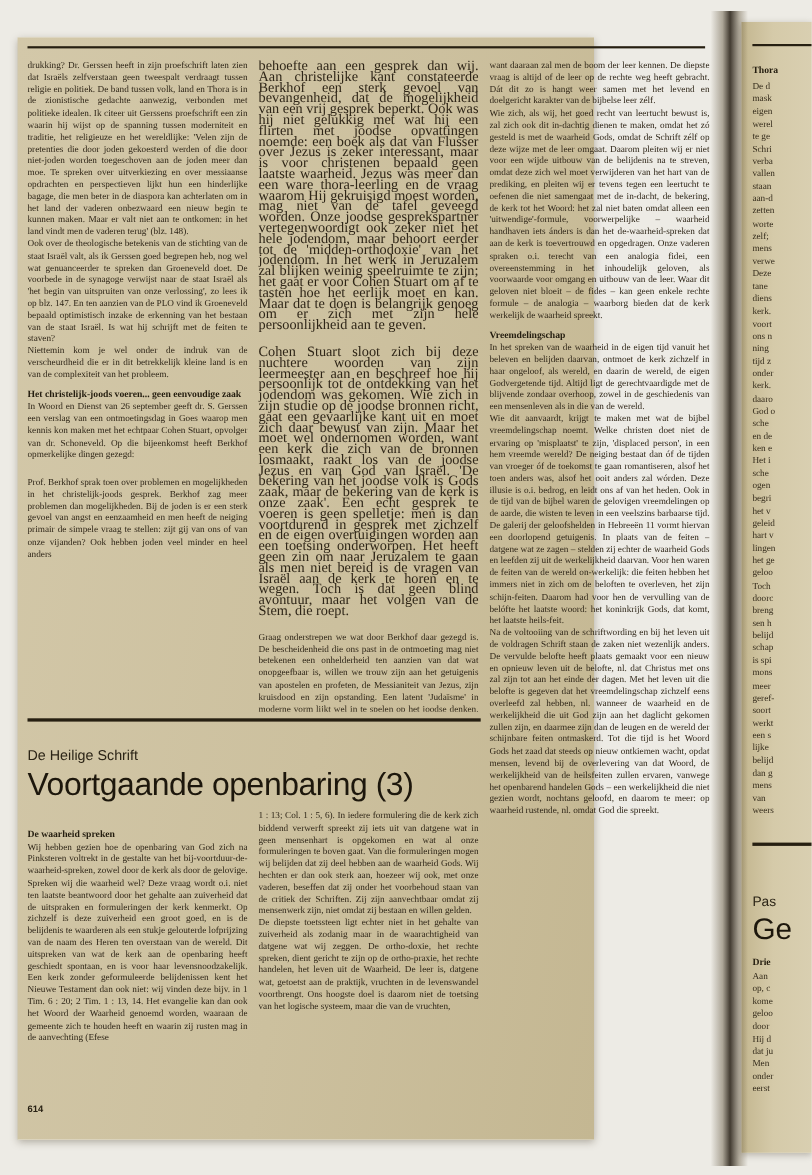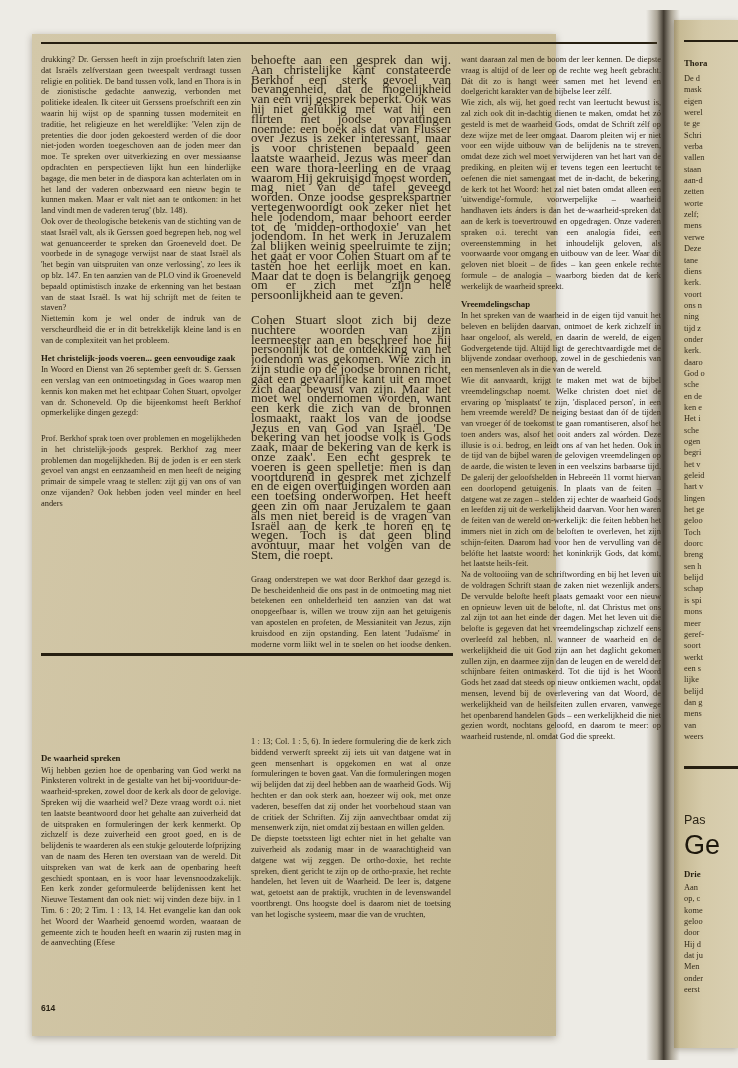--- a/index.html
+++ b/index.html
@@ -1,18 +1,18 @@
 <!DOCTYPE html>
 <html><head>
 <meta charset="utf-8">
 <style>
   *{margin:0;padding:0;box-sizing:border-box}
   html,body{width:738px;height:1068px;overflow:hidden}
   body{position:relative;background:#edebe5;font-family:"Liberation Serif",serif}
-  .page{position:absolute;left:32px;top:34px;width:524px;height:1002px;
+  .page{position:absolute;left:16px;top:34px;width:524px;height:1002px;
         background:linear-gradient(100deg,#d3c8a9 0%,#ccc09e 55%,#c4b792 100%);
         box-shadow:0 2px 7px rgba(60,50,30,.35)}
   .strip{position:absolute;left:674px;top:20px;width:64px;height:1028px;overflow:hidden;
         background:linear-gradient(90deg,#c3b68f 0%,#d5caa9 45%,#d9cfb1 100%);
         box-shadow:0 2px 6px rgba(60,50,30,.3)}
   .gutter{position:absolute;left:646px;top:10px;width:34px;height:1050px;z-index:5;pointer-events:none;
         background:linear-gradient(90deg,rgba(0,0,0,0) 0%,rgba(74,60,34,.40) 32%,rgba(28,20,9,.82) 52%,rgba(80,66,38,.38) 76%,rgba(0,0,0,0) 100%)}
   .rule{position:absolute;background:#261f11}
   .col{position:absolute;overflow:hidden;text-align:justify;color:#2e2517}
   .body-text p{font-size:8.4px;line-height:10.8px}
@@ -50,24 +50,28 @@
     <p class="small-text gap-top">Cohen Stuart sloot zich bij deze nuchtere woorden van zijn leermeester aan en beschreef hoe hij persoonlijk tot de ontdekking van het jodendom was gekomen. Wie zich in zijn studie op de joodse bronnen richt, gaat een gevaarlijke kant uit en moet zich daar bewust van zijn. Maar het moet wel ondernomen worden, want een kerk die zich van de bronnen losmaakt, raakt los van de joodse Jezus en van God van Israël. 'De bekering van het joodse volk is Gods zaak, maar de bekering van de kerk is onze zaak'. Een echt gesprek te voeren is geen spelletje: men is dan voortdurend in gesprek met zichzelf en de eigen overtuigingen worden aan een toetsing onderworpen. Het heeft geen zin om naar Jeruzalem te gaan als men niet bereid is de vragen van Israël aan de kerk te horen en te wegen. Toch is dat geen blind avontuur, maar het volgen van de Stem, die roept.</p>
     <p class="body-text gap-top" style="font-size:8.4px;line-height:10.8px">Graag onderstrepen we wat door Berkhof daar gezegd is. De bescheidenheid die ons past in de ontmoeting mag niet betekenen een onhelderheid ten aanzien van dat wat onopgeefbaar is, willen we trouw zijn aan het getuigenis van apostelen en profeten, de Messianiteit van Jezus, zijn kruisdood en zijn opstanding. Een latent 'Judaïsme' in moderne vorm lijkt wel in te spelen op het joodse denken, maar bewijst in werkelijkheid het gesprek met Israël een slechte dienst. Is zo'n gesprekspartner nog wel interessant voor Israël? De vragen rondom de ontmoeting met Israël werpen ons steeds weer terug op ons eigen verstaan van de Schriften.</p>
     <div class="signature-row">
       <span>Ede</span>
       <span>A. Noordegraaf</span>
     </div>
   </div>
 
   <div class="rule" style="left:9px;top:619px;width:412px;height:3px"></div>
 
+  <div style="position:absolute;left:9px;top:645px">
+    <div class="kicker">De Heilige Schrift</div>
+    <div class="headline">Voortgaande openbaring (3)</div>
+  </div>
 
   <div class="col body-text" style="left:9px;top:703px;width:200px;height:260px">
     <div class="subhead" style="margin-top:16px">De waarheid spreken</div>
-    <p>Wij hebben gezien hoe de openbaring van God werkt na Pinksteren voltrekt in de gestalte van het bij-voortduur-de-waarheid-spreken, zowel door de kerk als door de gelovige.</p>
+    <p>Wij hebben gezien hoe de openbaring van God zich na Pinksteren voltrekt in de gestalte van het bij-voortduur-de-waarheid-spreken, zowel door de kerk als door de gelovige.</p>
     <p>Spreken wij die waarheid wel? Deze vraag wordt o.i. niet ten laatste beantwoord door het gehalte aan zuiverheid dat de uitspraken en formuleringen der kerk kenmerkt. Op zichzelf is deze zuiverheid een groot goed, en is de belijdenis te waarderen als een stukje gelouterde lofprijzing van de naam des Heren ten overstaan van de wereld. Dit uitspreken van wat de kerk aan de openbaring heeft geschiedt spontaan, en is voor haar levensnoodzakelijk. Een kerk zonder geformuleerde belijdenissen kent het Nieuwe Testament dan ook niet: wij vinden deze bijv. in 1 Tim. 6 : 20; 2 Tim. 1 : 13, 14. Het evangelie kan dan ook het Woord der Waarheid genoemd worden, waaraan de gemeente zich te houden heeft en waarin zij rusten mag in de aanvechting (Efese</p>
   </div>
 
   <div class="col body-text" style="left:219px;top:703px;width:200px;height:260px">
     <p>1 : 13; Col. 1 : 5, 6). In iedere formulering die de kerk zich biddend verwerft spreekt zij iets uit van datgene wat in geen mensenhart is opgekomen en wat al onze formuleringen te boven gaat. Van die formuleringen mogen wij belijden dat zij deel hebben aan de waarheid Gods. Wij hechten er dan ook sterk aan, hoezeer wij ook, met onze vaderen, beseffen dat zij onder het voorbehoud staan van de critiek der Schriften. Zij zijn aanvechtbaar omdat zij mensenwerk zijn, niet omdat zij bestaan en willen gelden.</p>
     <p>De diepste toetssteen ligt echter niet in het gehalte van zuiverheid als zodanig maar in de waarachtigheid van datgene wat wij zeggen. De ortho-doxie, het rechte spreken, dient gericht te zijn op de ortho-praxie, het rechte handelen, het leven uit de Waarheid. De leer is, datgene wat, getoetst aan de praktijk, vruchten in de levenswandel voortbrengt. Ons hoogste doel is daarom niet de toetsing van het logische systeem, maar die van de vruchten,</p>
   </div>
 
   <div class="col body-text" style="left:429px;top:21px;width:200px;height:944px">
     <p>want daaraan zal men de boom der leer kennen. De diepste vraag is altijd of de leer op de rechte weg heeft gebracht. Dát dit zo is hangt weer samen met het levend en doelgericht karakter van de bijbelse leer zélf.</p>

